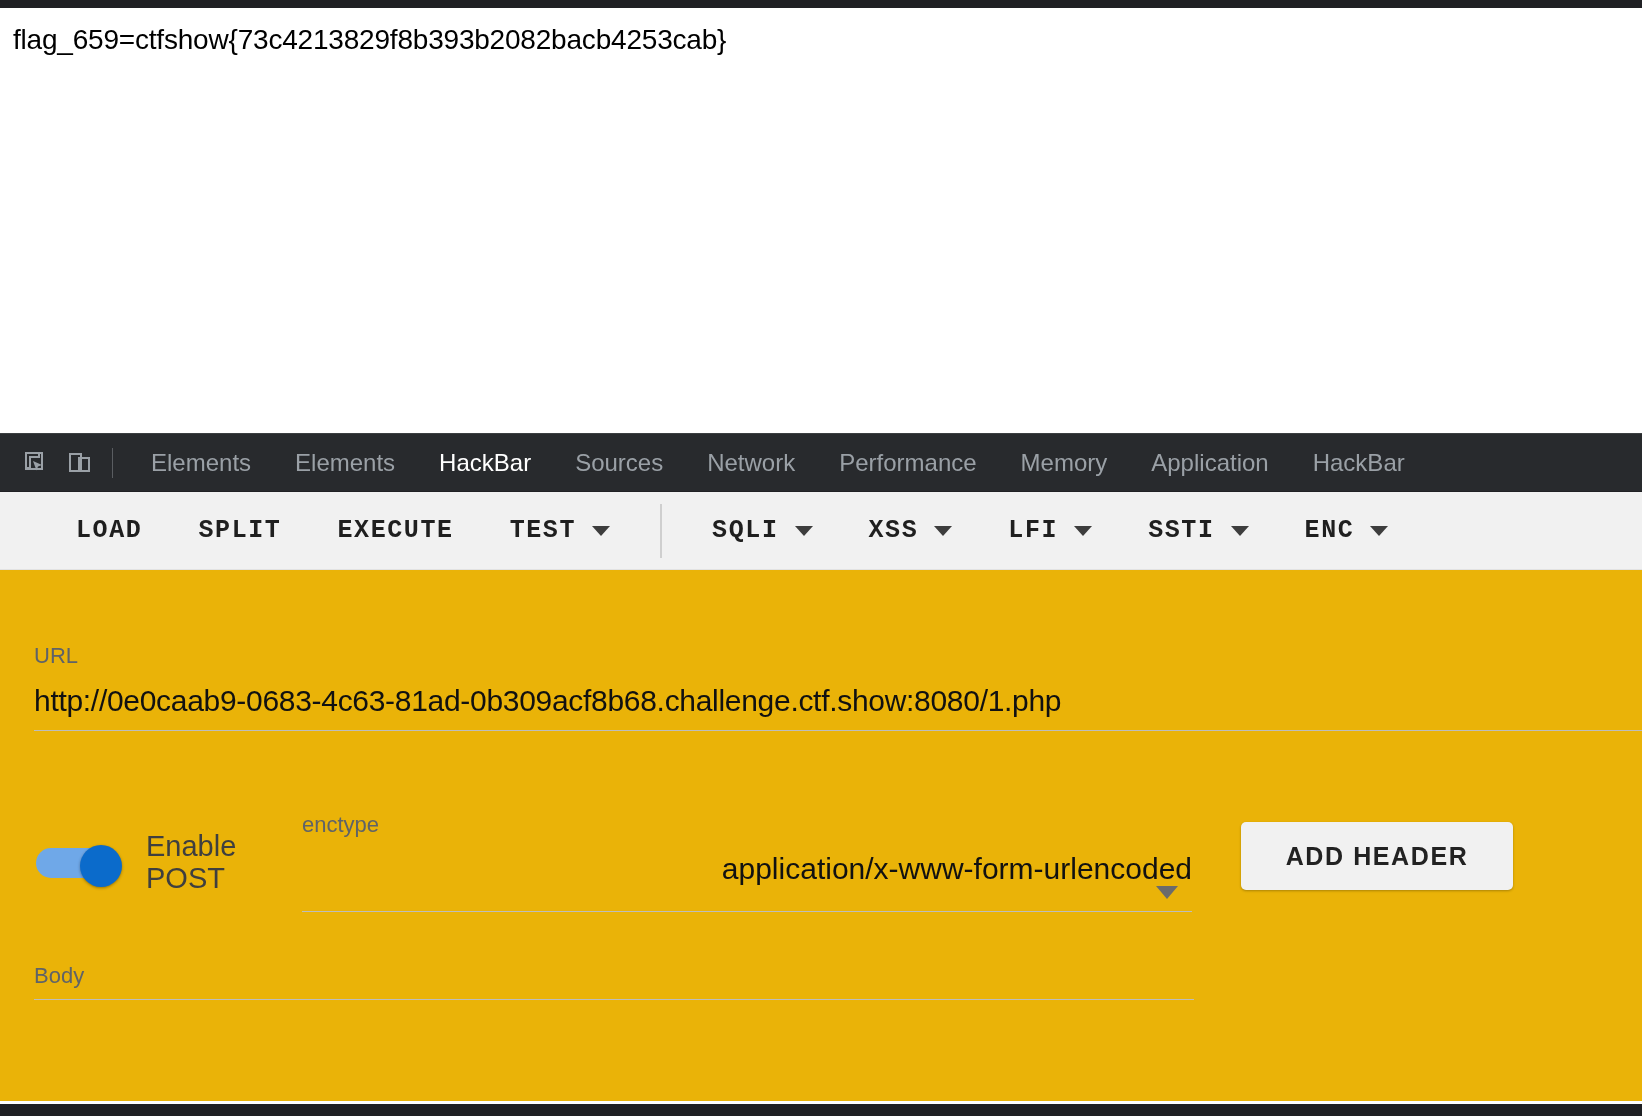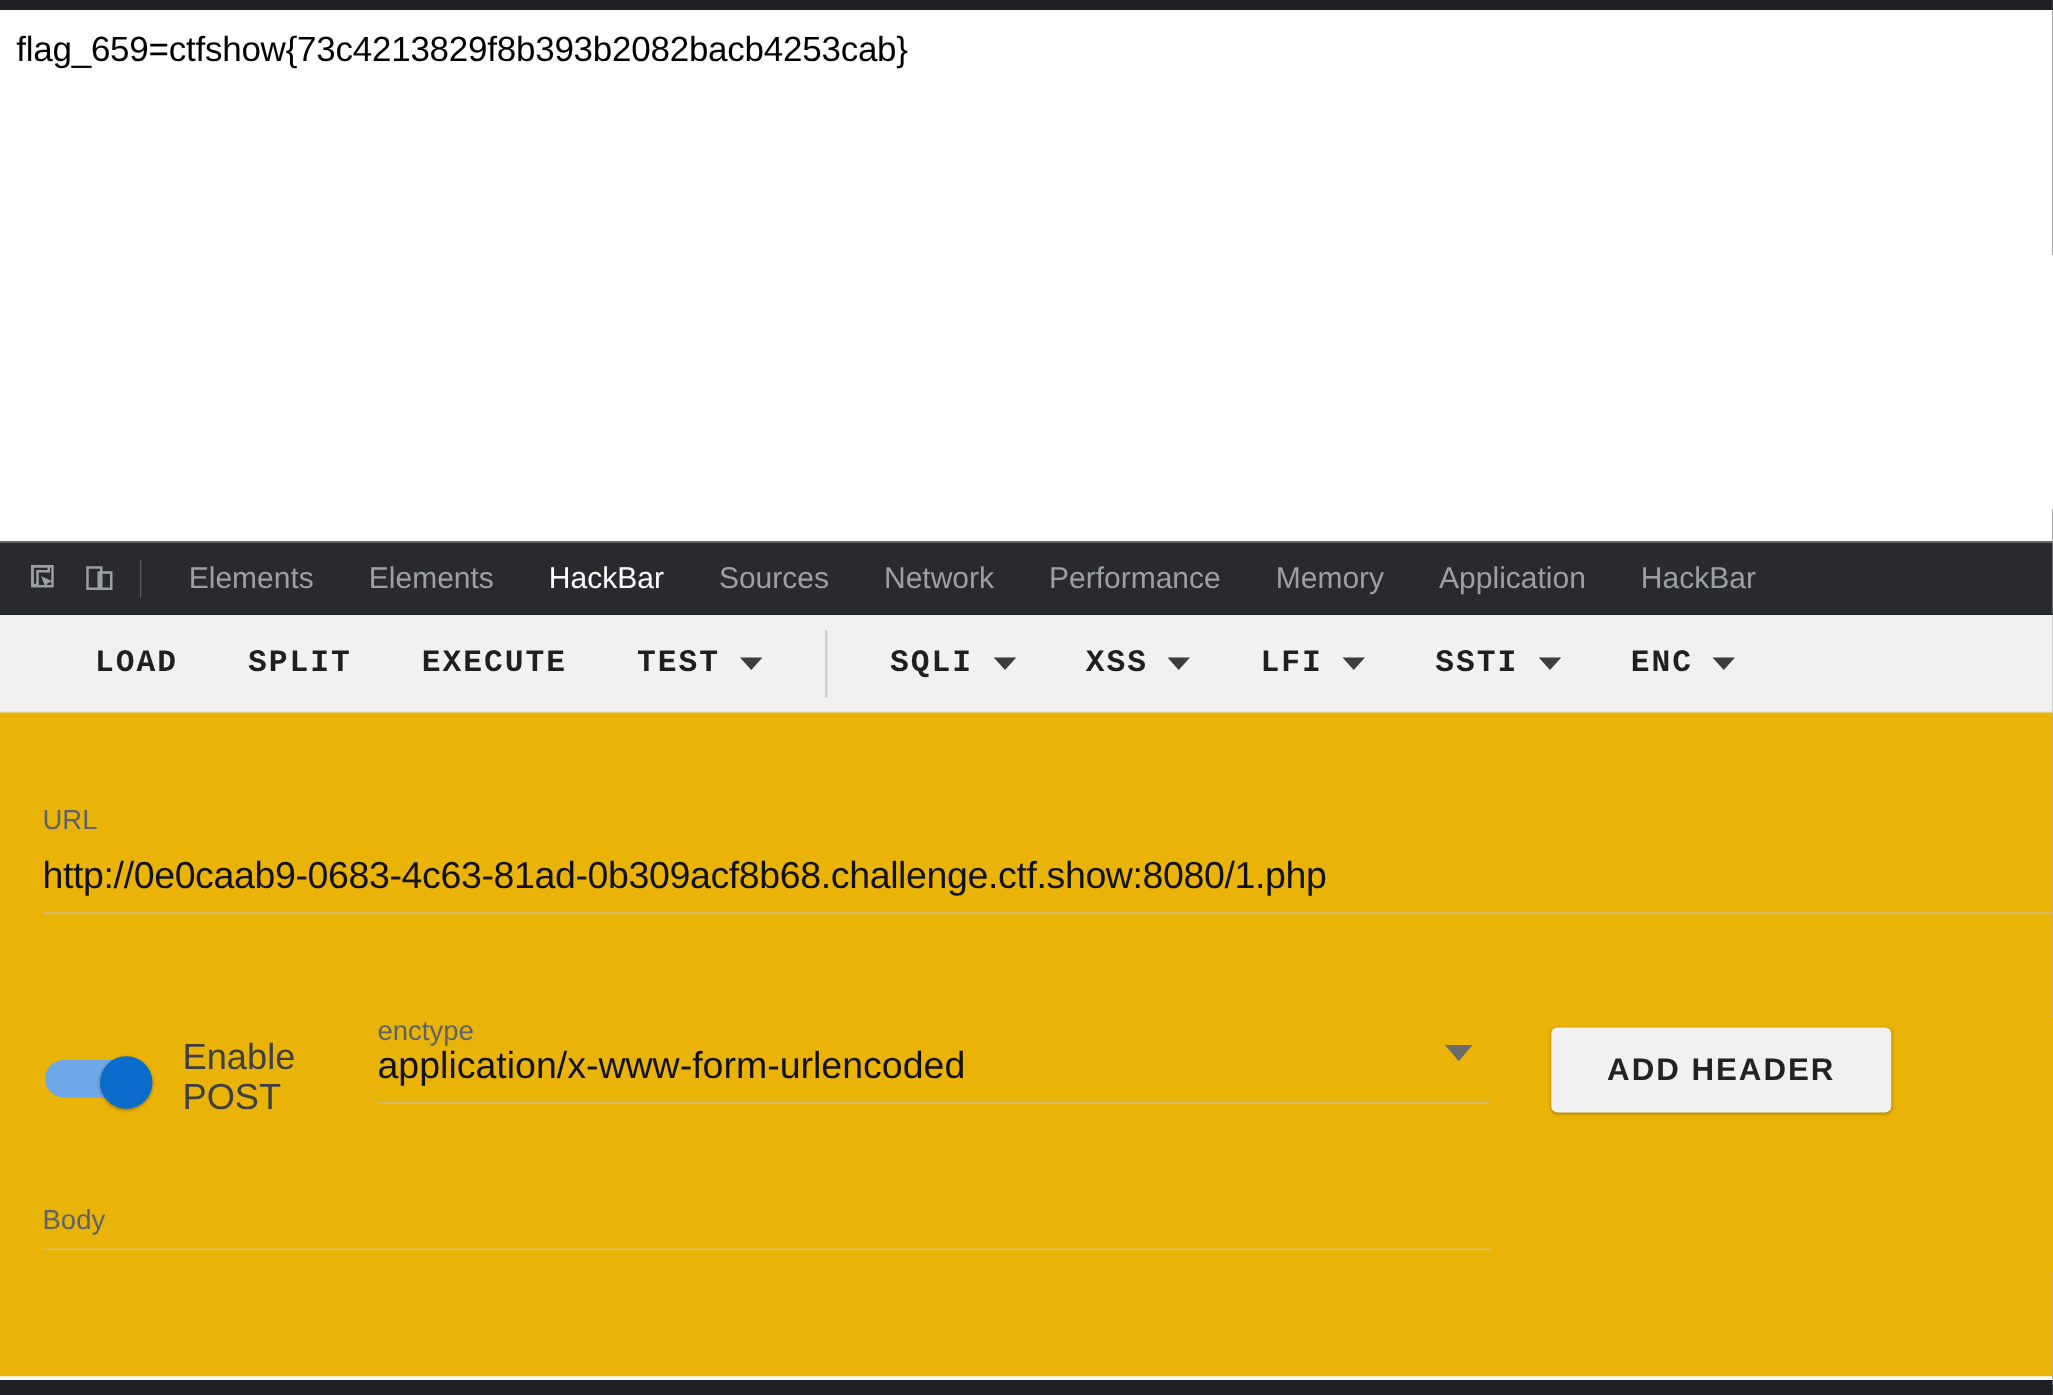--- a/index.html
+++ b/index.html
@@ -199,24 +199,26 @@
     font-family: "Liberation Sans", sans-serif;
     width: 130px;
   }
 
   #enctype-group {
     position: absolute;
     left: 302px; top: 6px;
     width: 890px;
   }
   #enctype-value-row {
+    margin-top: 16px;
     display: flex;
-    align-items: flex-start;
+    align-items: flex-end;
     justify-content: space-between;
     width: 890px;
+    flex-direction: column;
   }
   #enctype-value {
     font-size: 30px;
     color: #111111;
     font-family: "Liberation Sans", sans-serif;
     white-space: nowrap;
   }
   #enctype-caret {
     width: 0; height: 0;
     border-left: 11px solid transparent;

